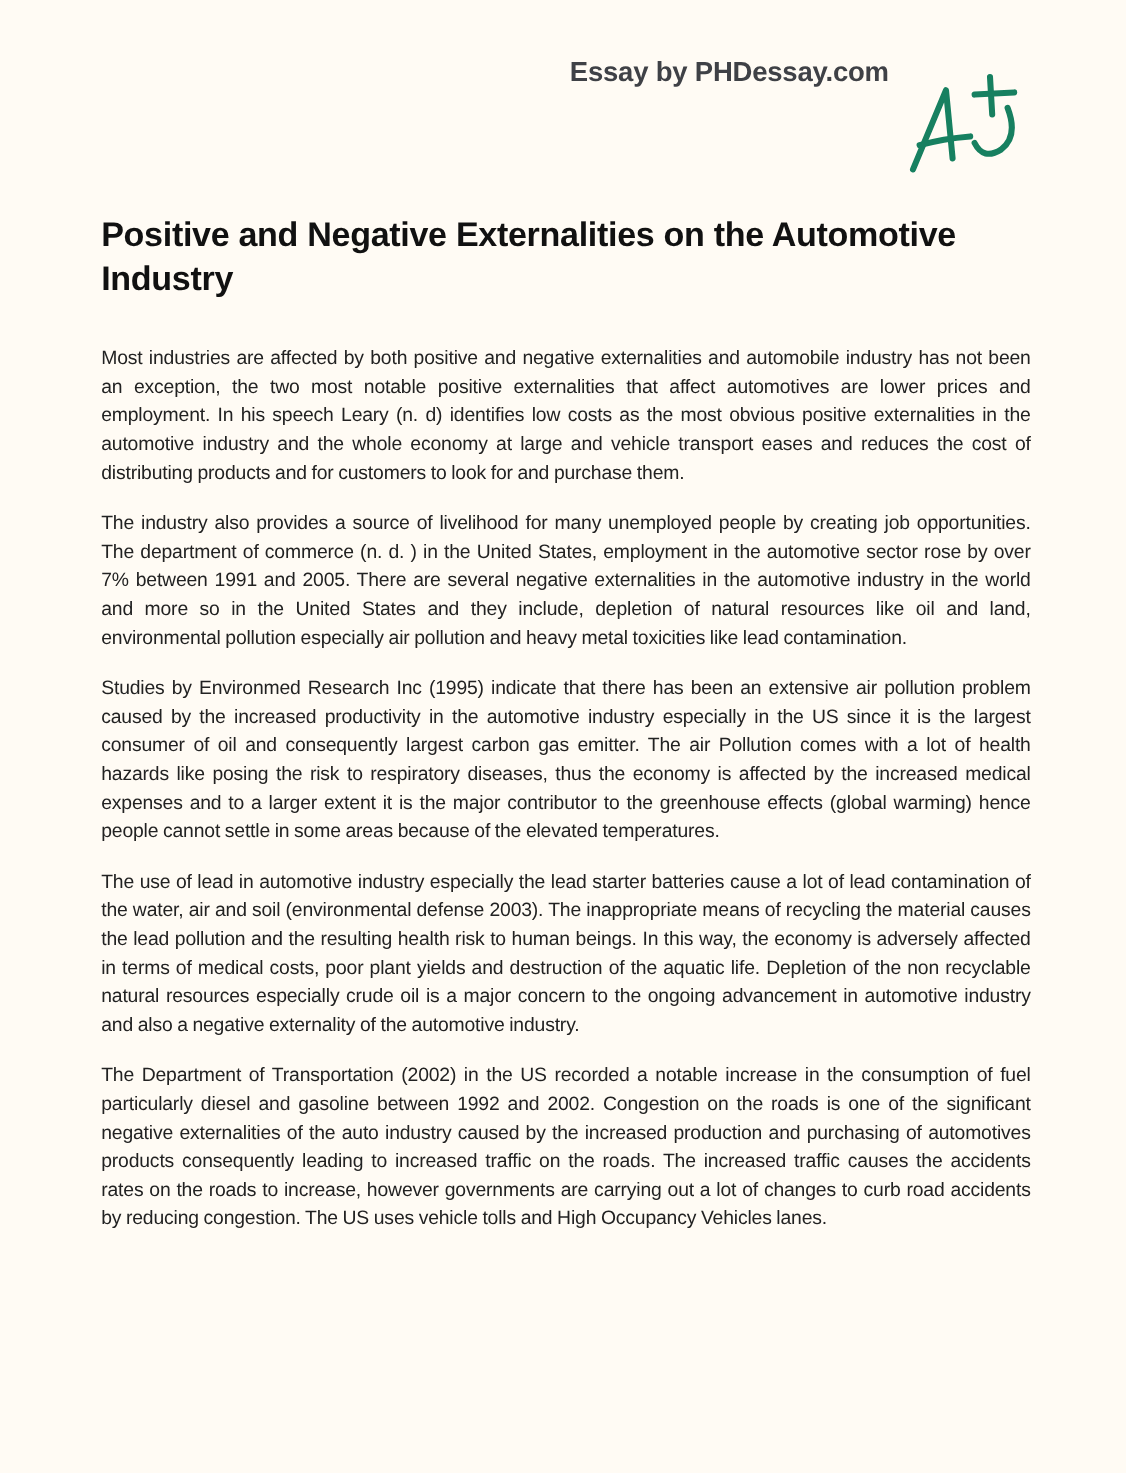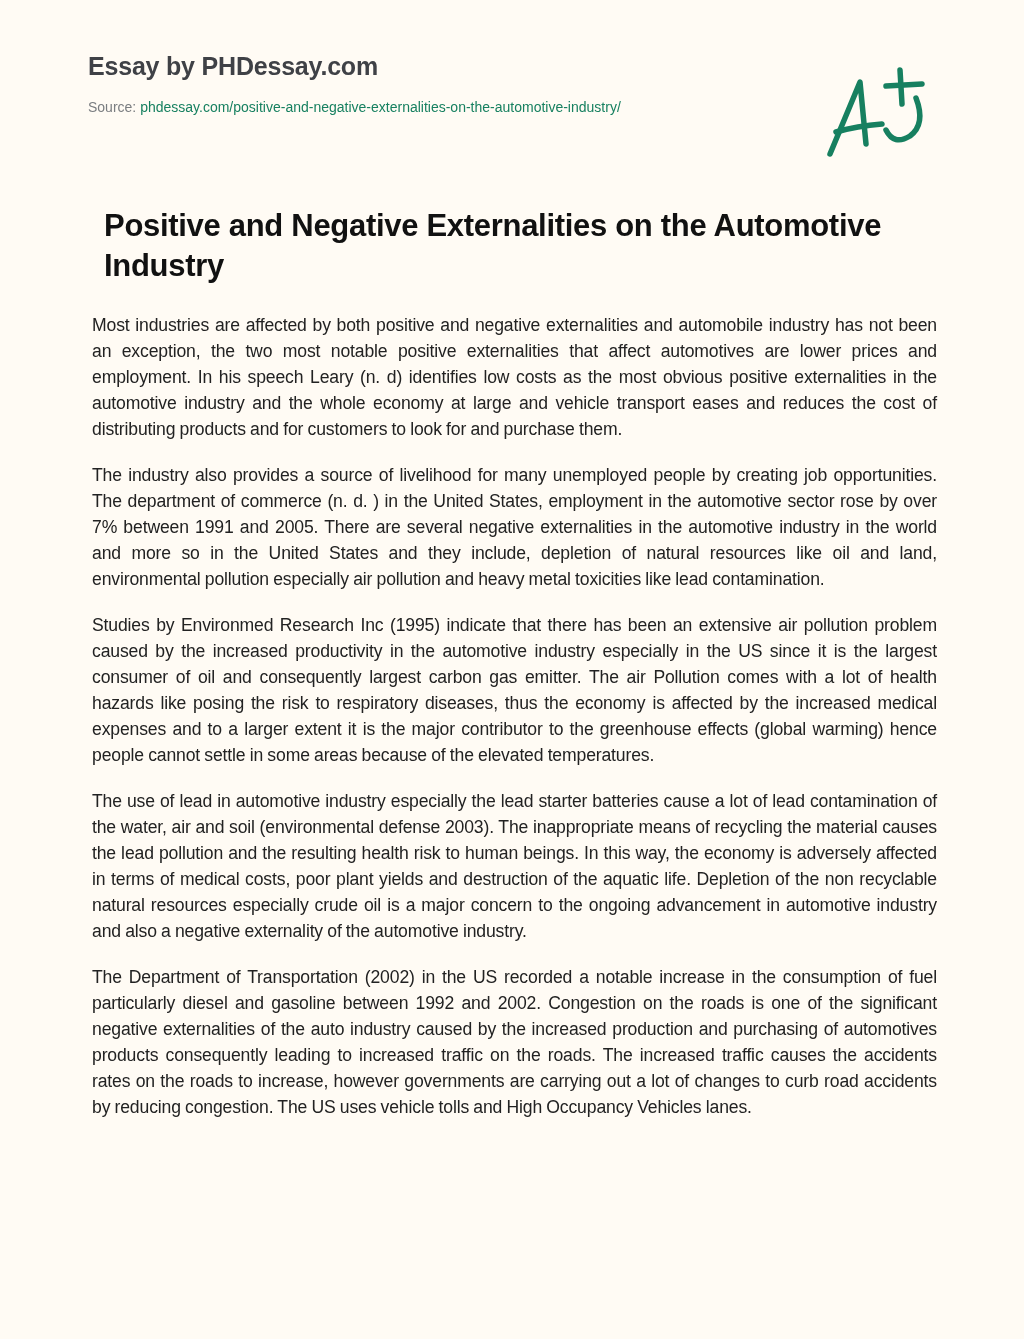--- a/index.html
+++ b/index.html
@@ -13,20 +13,21 @@
       position: relative;
       overflow: hidden;
       font-family: "Liberation Sans", sans-serif;
       color: #2b2b2b;
     }
     .header {
       position: absolute;
       left: 88px;
       top: 50px;
       width: 720px;
+      text-align: right;
     }
     .site-title {
       font-size: 25px;
       font-weight: bold;
       color: #3f4146;
       margin: 0;
       line-height: 32px;
       letter-spacing: -0.2px;
     }
     .source-line {
@@ -45,21 +46,21 @@
       left: 822px;
       top: 62px;
       width: 110px;
       height: 100px;
     }
     .title {
       position: absolute;
       left: 88px;
       top: 190px;
       width: 860px;
-      margin: 16px;
+      margin: 4px;
       font-size: 31px;
       font-weight: bold;
       line-height: 40px;
       color: #111111;
       letter-spacing: -0.3px;
     }
     .content {
       position: absolute;
       left: 88px;
       top: 312px;
@@ -73,23 +74,20 @@
       color: #222222;
       letter-spacing: -0.15px;
       word-spacing: -0.5px;
     }
   </style>
 </head>
 <body>
 
 <div class="header">
   <h2 class="site-title">Essay by PHDessay.com</h2>
-  <div class="source-line">
-    <span>Source: </span><a class="source-link">phdessay.com/positive-and-negative-externalities-on-the-automotive-industry/</a>
-  </div>
 </div>
 
 <div class="logo">
   <svg width="110" height="100" viewBox="0 0 110 100" xmlns="http://www.w3.org/2000/svg">
     <g fill="none" stroke="#178060" stroke-width="5.5" stroke-linecap="round" stroke-linejoin="round">
 
       <path d="M8 92 L38 20 L44 82"></path>
 
       <path d="M14 70 Q35 64 60 62"></path>
 

